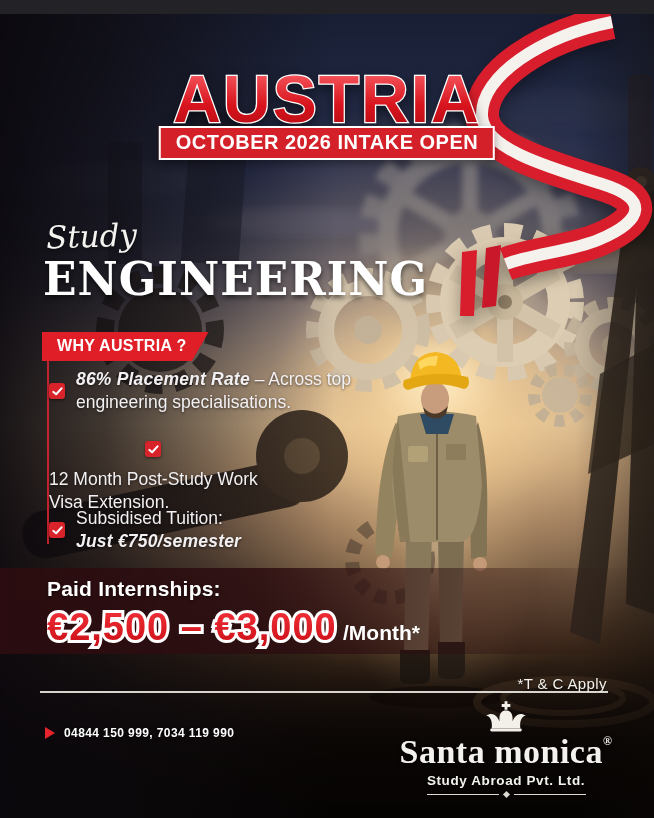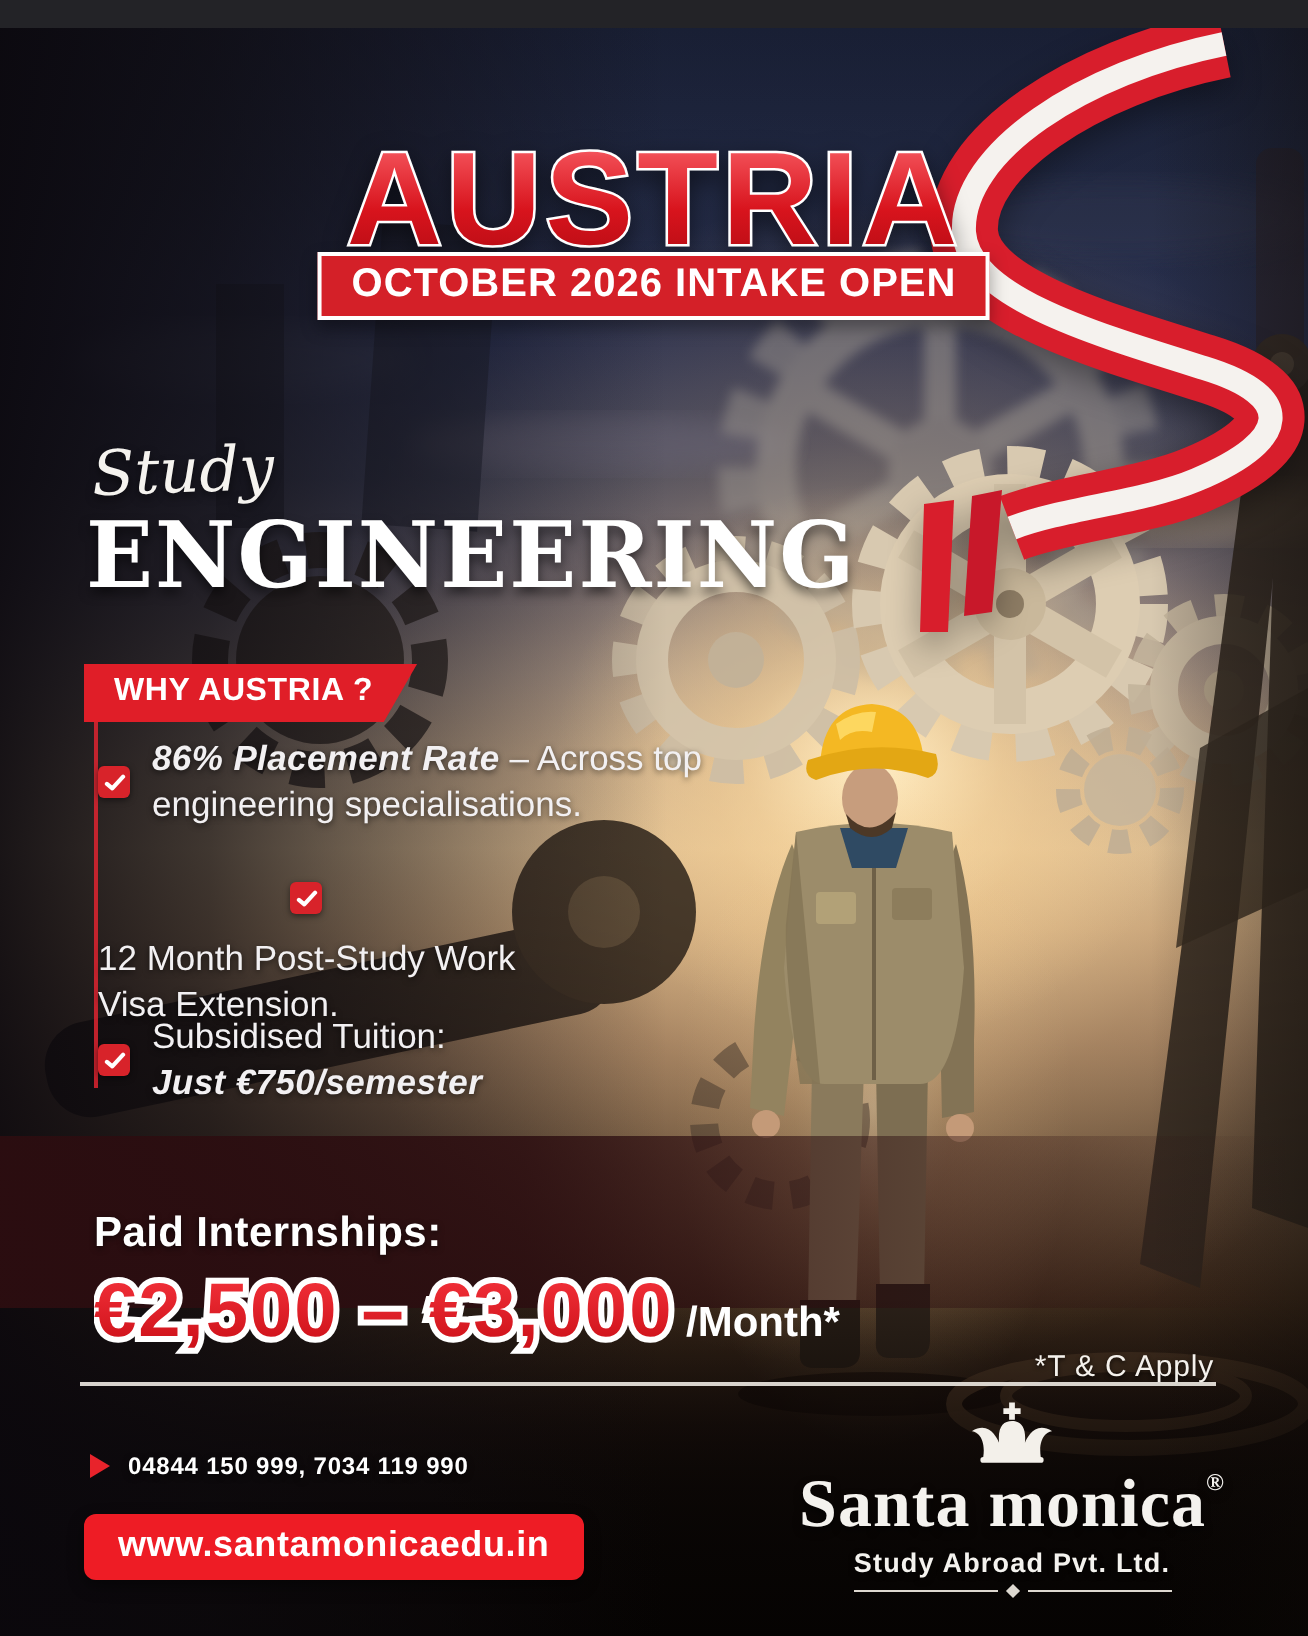--- a/index.html
+++ b/index.html
@@ -53,21 +53,21 @@
     display:flex; align-items:center; justify-content:center; box-shadow:0 1px 3px rgba(0,0,0,.5); }
   .check svg { width:11px; height:9px; }
   .bullet-text { color:#f2f0f2; font-size:17.5px; line-height:1.33; max-width:315px;
     text-shadow:0 1px 3px rgba(0,0,0,.6); }
   .bullet-text b i, .bullet-text i b { letter-spacing:.2px; }
 
   .intern-band { position:absolute; top:554px; left:0; width:654px; height:86px; z-index:3;
     background:linear-gradient(90deg, rgba(44,13,16,.95) 0%, rgba(44,13,16,.85) 40%, rgba(44,13,16,.45) 70%, rgba(44,13,16,.08) 92%, rgba(0,0,0,0) 100%);
     padding:9px 0 0 47px; }
   .intern-label { color:#fff; font-size:21px; font-weight:bold; letter-spacing:.2px;
-    text-shadow:0 1px 3px rgba(0,0,0,.6);margin-top:28px; }
+    text-shadow:0 1px 3px rgba(0,0,0,.6); }
   .intern-line { position:relative; margin-top:1px; }
 
   .tnc-note { position:absolute; top:661px; right:47px; z-index:4; color:#f4f1ec; font-size:15px;
     font-weight:normal; letter-spacing:.4px; text-shadow:0 1px 2px rgba(0,0,0,.7); }
   .divider { position:absolute; top:677px; left:40px; width:568px; height:1.5px;
     background:#e9e5de; opacity:.92; z-index:4; }
 
   .phone-row { position:absolute; top:712px; left:45px; z-index:4; display:flex; align-items:center; gap:9px; }
   .tri { width:0; height:0; border-left:10px solid #e8232b; border-top:6px solid transparent;
     border-bottom:6px solid transparent; }
@@ -297,21 +297,20 @@
   </div>
 
   <div class="tnc-note">*T &amp; C Apply</div>
   <div class="divider"></div>
 
   <div class="phone-row">
     <span class="tri"></span>
     <span class="phones">04844 150 999, 7034 119 990</span>
   </div>
 
-  <button class="web-btn">www.santamonicaedu.in</button>
 
   <div class="logo">
     <svg class="crown" width="46" height="34" viewBox="0 0 64 44">
       <g fill="#f3f0ea">
         <path d="M30,0 h4 v4 h4 v4 h-4 v4 h-4 v-4 h-4 v-4 h4 Z"></path>
         <path d="M12,38 C14,24 7,20 4,20 C16,13 21,24 23,28 C22,17 26,13 32,13 C38,13 42,17 41,28 C43,24 48,13 60,20 C57,20 50,24 52,38 Z"></path>
         <rect x="10" y="38" width="44" height="4" rx="2"></rect>
       </g>
     </svg>
     <div class="brand-line"><span>Santa monica</span><sup>®</sup></div>

